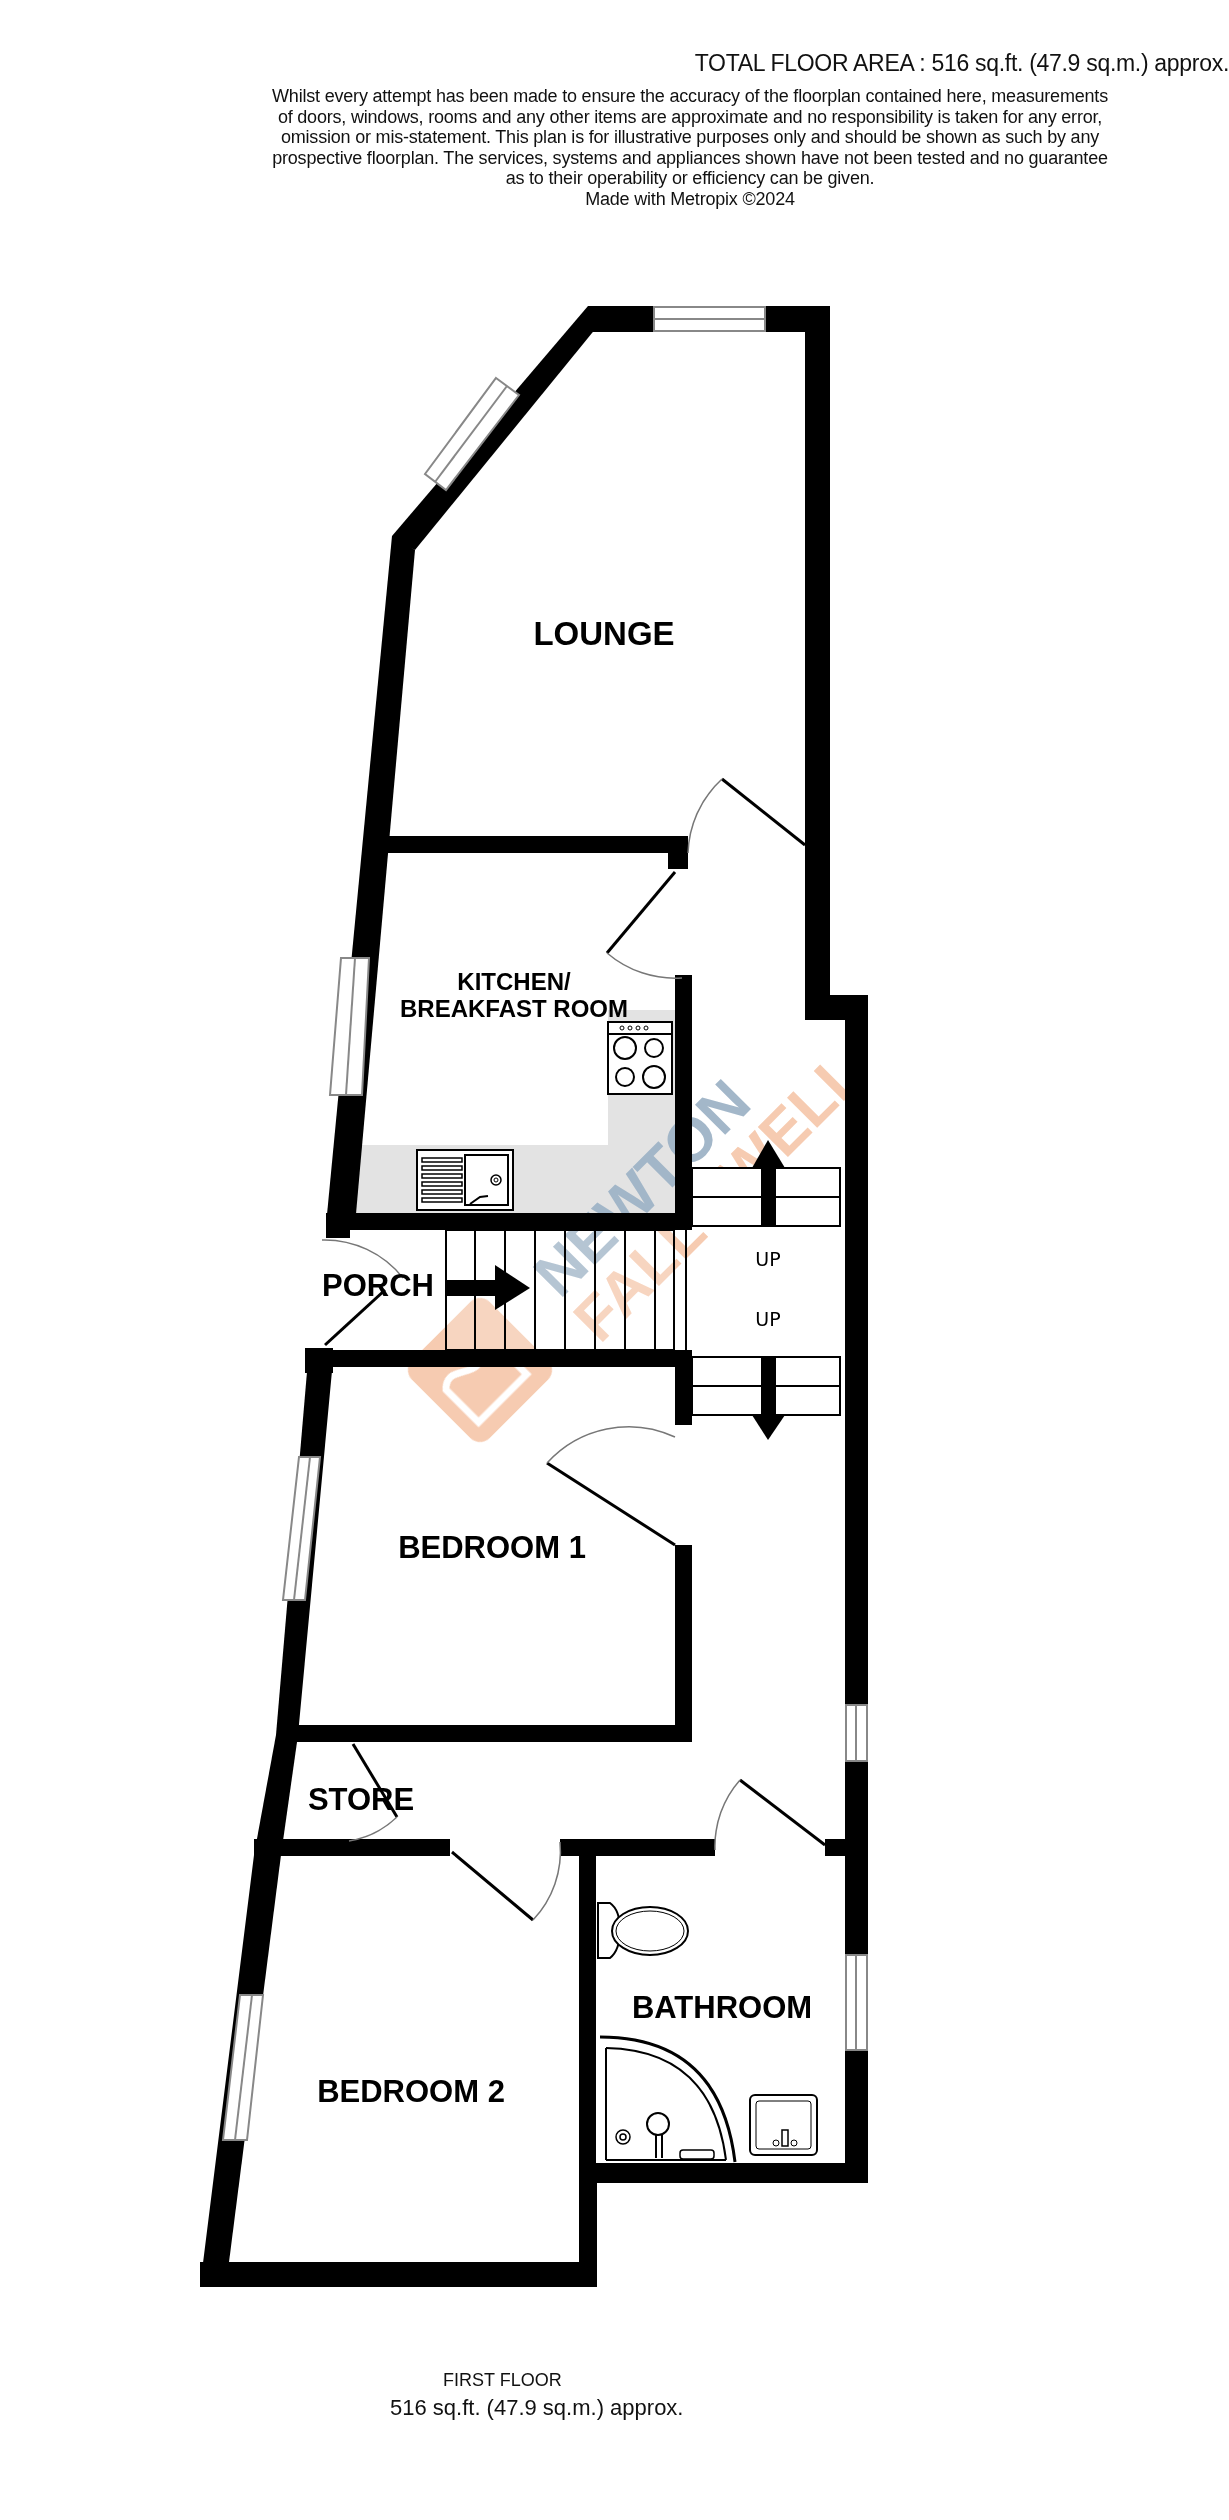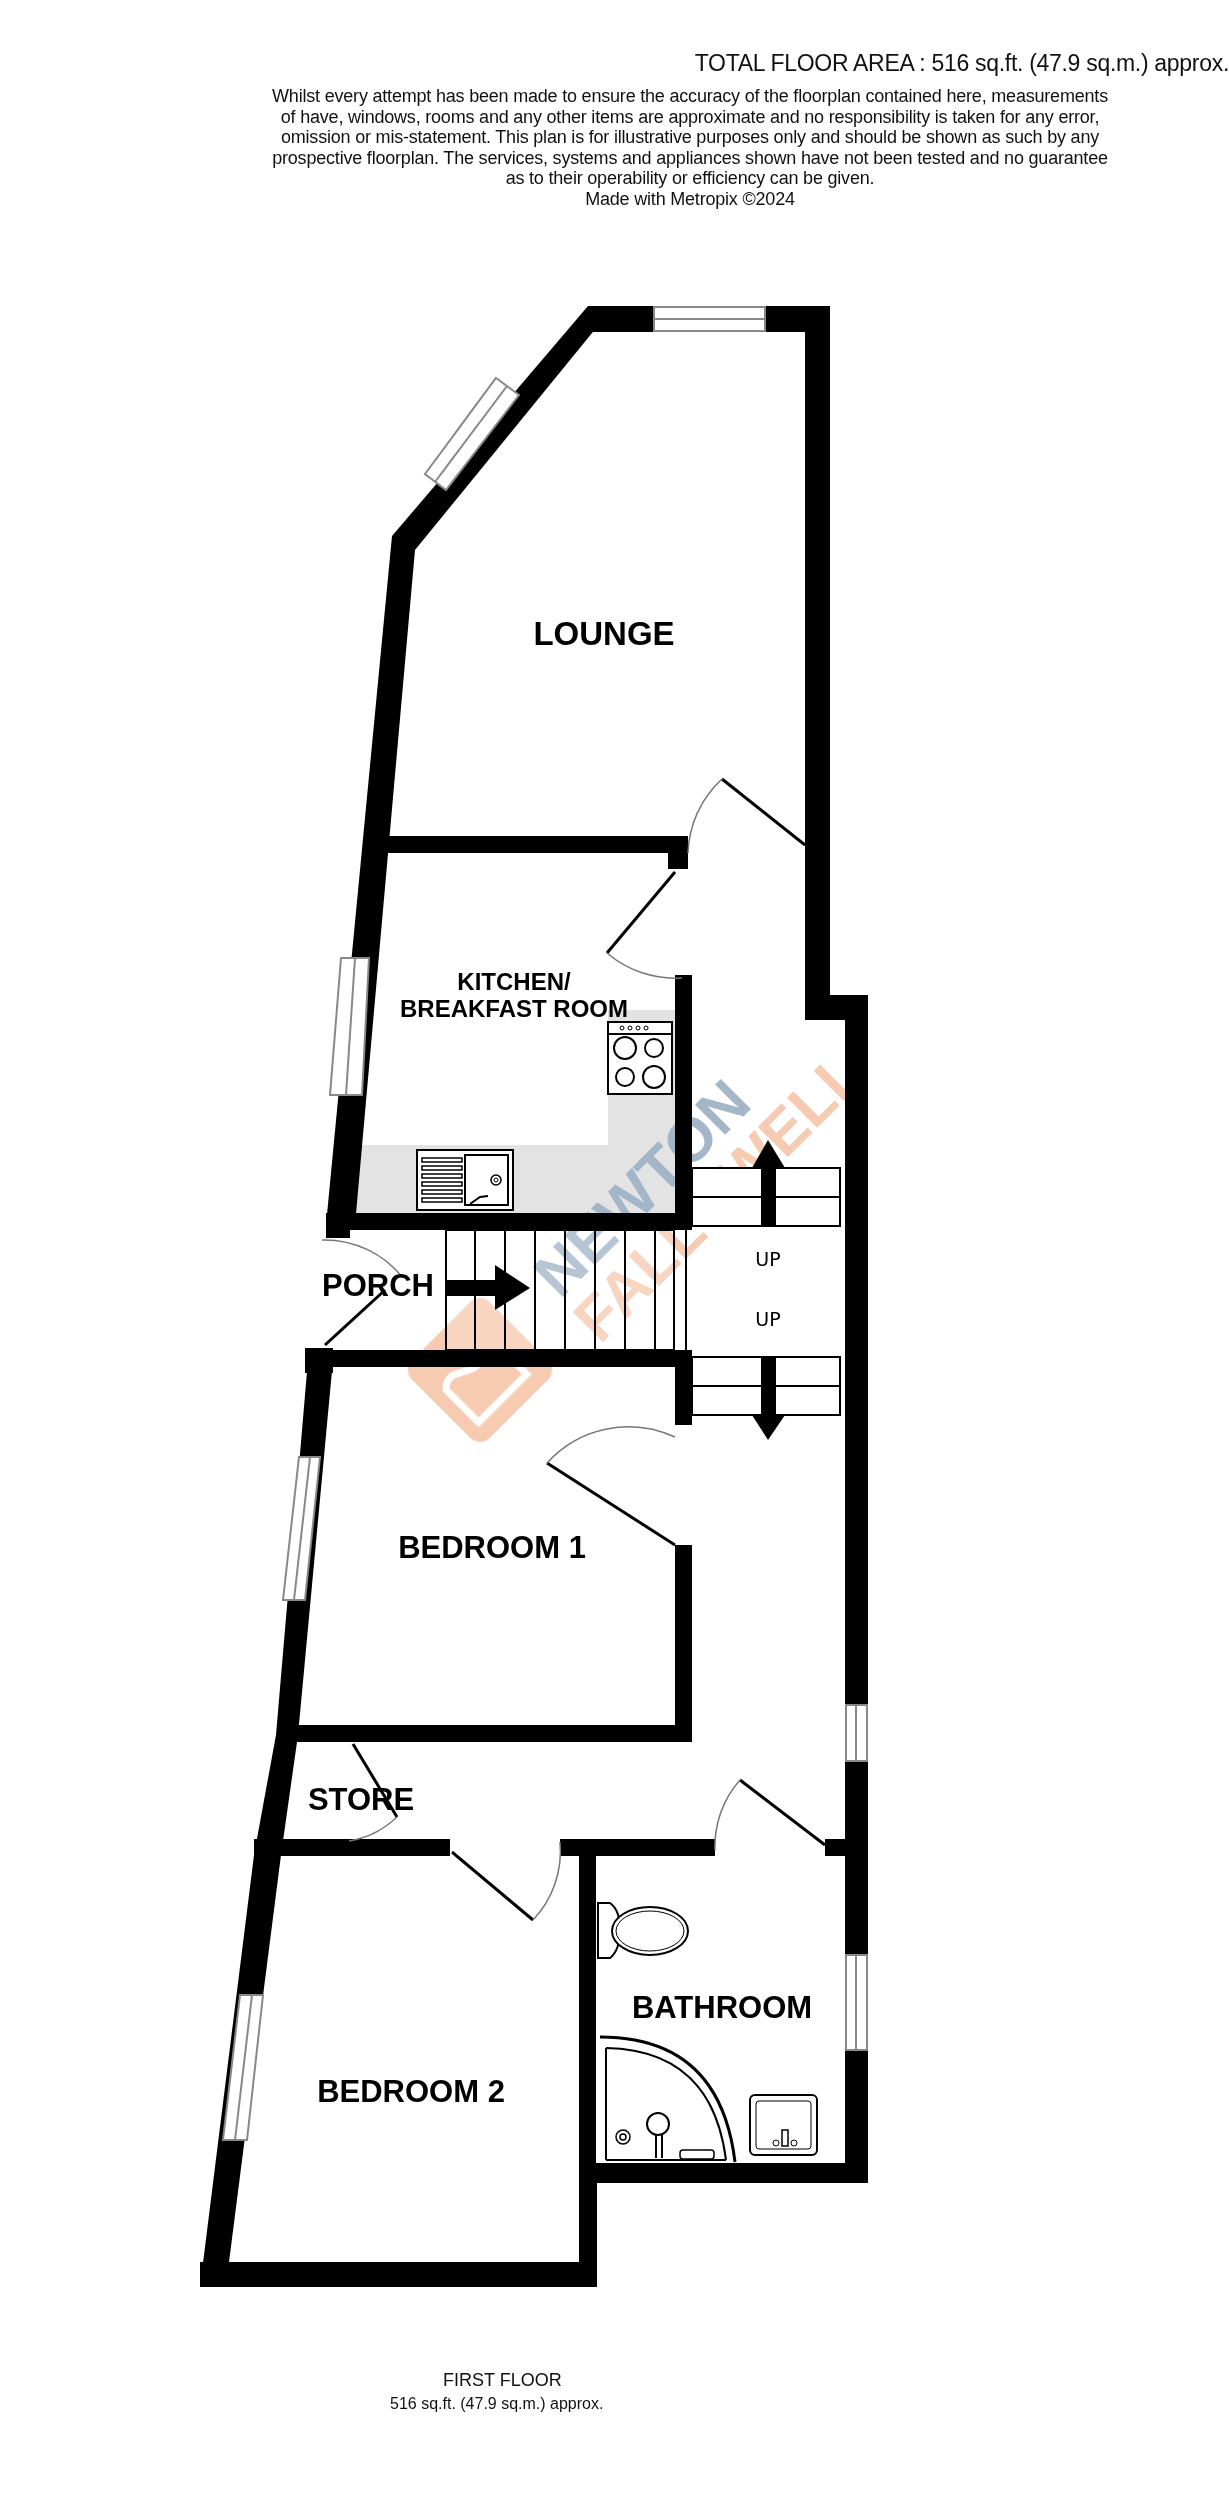--- a/index.html
+++ b/index.html
@@ -2,33 +2,33 @@
 <html><head>
 <meta charset="utf-8">
 <style>
   html, body { margin: 0; padding: 0; background: #ffffff; }
   body { width: 1229px; height: 2520px; position: relative; overflow: hidden; font-family: "Liberation Sans", sans-serif; }
   .header { position: absolute; left: 0; top: 0; width: 1229px; text-align: center; color: #111; }
   .total { position: absolute; top: 50px; left: 0; width: 100%; text-align: right; font-size: 23px; letter-spacing: -0.3px; }
   .disclaimer { position: absolute; top: 86px; left: 240px; width: 900px; text-align: center; font-size: 18px; line-height: 20.5px; letter-spacing: -0.2px; }
   .footer { position: absolute; top: 2370px; left: 0; width: 1229px; color: #111; }
   .footer .f1 { position: absolute; left: 443px; top: 0; font-size: 18px; }
-  .footer .f2 { position: absolute; left: 390px; top: 25px; font-size: 16px; }
+  .footer .f2 { position: absolute; left: 390px; top: 25px; font-size: 22px; }
   svg.plan { position: absolute; left: 0; top: 0; }
   .room-label { font-family: "Liberation Sans", sans-serif; font-weight: bold; fill: #000; }
   .up-label { font-family: "DejaVu Sans", sans-serif; fill: #000; }
 </style>
 </head>
 <body>
 
 <div class="header">
   <div class="total">TOTAL FLOOR AREA : 516 sq.ft. (47.9 sq.m.) approx.</div>
   <div class="disclaimer">
     <div>Whilst every attempt has been made to ensure the accuracy of the floorplan contained here, measurements</div>
-    <div>of have, windows, rooms and any other items are approximate and no responsibility is taken for any error,</div>
+    <div>of doors, windows, rooms and any other items are approximate and no responsibility is taken for any error,</div>
     <div>omission or mis-statement. This plan is for illustrative purposes only and should be shown as such by any</div>
     <div>prospective floorplan. The services, systems and appliances shown have not been tested and no guarantee</div>
     <div>as to their operability or efficiency can be given.</div>
     <div>Made with Metropix ©2024</div>
   </div>
 </div>
 
 <svg class="plan" width="1229" height="2520" viewBox="0 0 1229 2520" xmlns="http://www.w3.org/2000/svg">
 
   <g>

